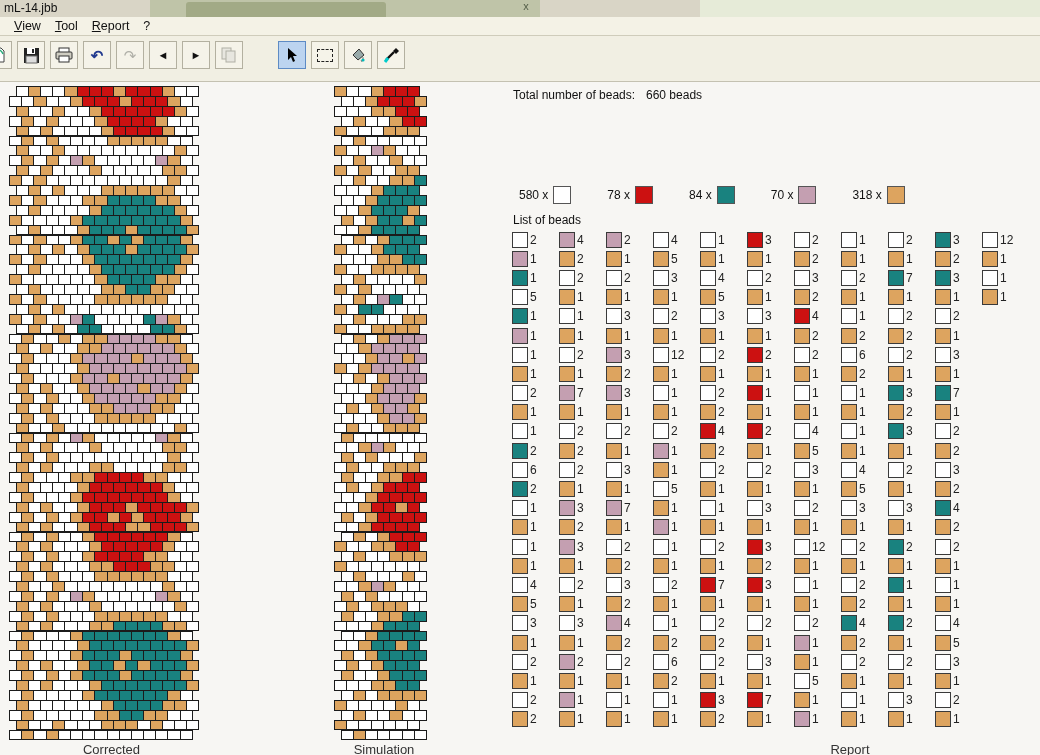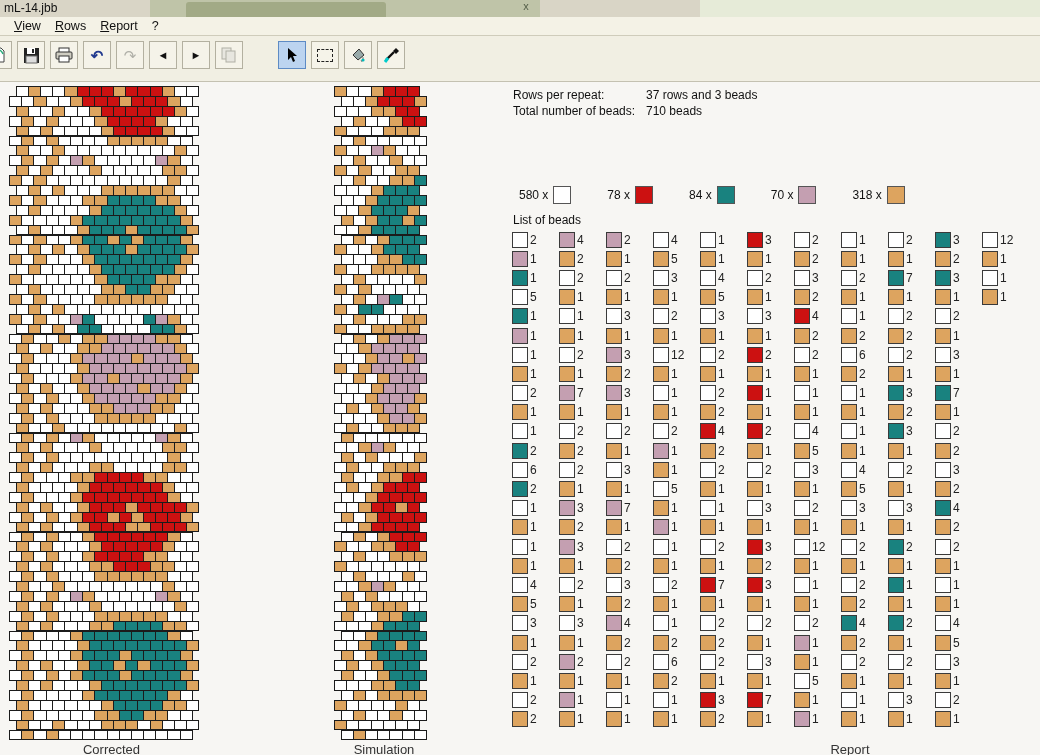--- a/index.html
+++ b/index.html
@@ -61,21 +61,21 @@
 <body>
 
 <div id="titlebar">
   <span id="title-text">mL-14.jbb</span>
   <div class="bg-frag1"></div>
   <div class="bg-frag-tab"></div>
   <div class="bg-frag-x">x</div>
   <div class="bg-frag2"></div>
 </div>
 
-<div id="menubar"><span class="menu-item">View</span><span class="menu-item">Rows</span><span class="menu-item">Report</span><span class="menu-item">?</span></div>
+<div id="menubar"><span class="menu-item">View</span><span class="menu-item">Tool</span><span class="menu-item">Report</span><span class="menu-item">?</span></div>
 
 <div id="toolbar">
   <div class="tb-row">
     <div class="tb-btn cut">
       <svg width="16" height="18">
           <path d="M3 2 h8 l3 3 v11 h-11 z" fill="#fff" stroke="#444"></path>
           <path d="M4 6 q6 -5 9 2" fill="none" stroke="#2a7" stroke-width="1.5"></path>
         </svg>
     </div>
     <div class="tb-btn">
@@ -314,22 +314,21 @@
       <div class="grid-row" style="top: 623.7px; left: 6.6px;"><span class="bead" style="background: rgb(255, 255, 255);"></span><span class="bead" style="background: rgb(221, 164, 95);"></span><span class="bead" style="background: rgb(255, 255, 255);"></span><span class="bead" style="background: rgb(255, 255, 255);"></span><span class="bead" style="background: rgb(221, 164, 95);"></span><span class="bead" style="background: rgb(255, 255, 255);"></span><span class="bead" style="background: rgb(255, 255, 255);"></span></div>
       <div class="grid-row" style="top: 633.6px; left: 0px;"><span class="bead" style="background: rgb(221, 164, 95);"></span><span class="bead" style="background: rgb(255, 255, 255);"></span><span class="bead" style="background: rgb(255, 255, 255);"></span><span class="bead" style="background: rgb(255, 255, 255);"></span><span class="bead" style="background: rgb(255, 255, 255);"></span><span class="bead" style="background: rgb(255, 255, 255);"></span><span class="bead" style="background: rgb(255, 255, 255);"></span></div>
       <div class="grid-row" style="top: 643.5px; left: 6.6px;"><span class="bead" style="background: rgb(255, 255, 255);"></span><span class="bead" style="background: rgb(221, 164, 95);"></span><span class="bead" style="background: rgb(255, 255, 255);"></span><span class="bead" style="background: rgb(255, 255, 255);"></span><span class="bead" style="background: rgb(255, 255, 255);"></span><span class="bead" style="background: rgb(255, 255, 255);"></span><span class="bead" style="background: rgb(255, 255, 255);"></span></div>
     </div>
 
   <div class="panel-label" style="left:9px;top:660px;width:205px;">Corrected</div>
   <div class="panel-label" style="left:334px;top:660px;width:100px;">Simulation</div>
   <div class="panel-label" style="left:700px;top:660px;width:300px;">Report</div>
 
   <div id="info">
-      <div class="info-row"><span class="info-label">Rows per repeat:</span><span>37 rows and 3 beads</span></div>
-      <div class="info-row"><span class="info-label">Total number of beads:</span><span>710 beads</span></div>
+      <div class="info-row"><span class="info-label">Total number of beads:</span><span>660 beads</span></div>
     </div>
   <div id="counts">
       <span class="count-item">
         <span>580 x</span>
         <span class="count-swatch" style="background: rgb(255, 255, 255);"></span>
       </span>
       <span class="count-item">
         <span>78 x</span>
         <span class="count-swatch" style="background: rgb(204, 17, 17);"></span>
       </span>

